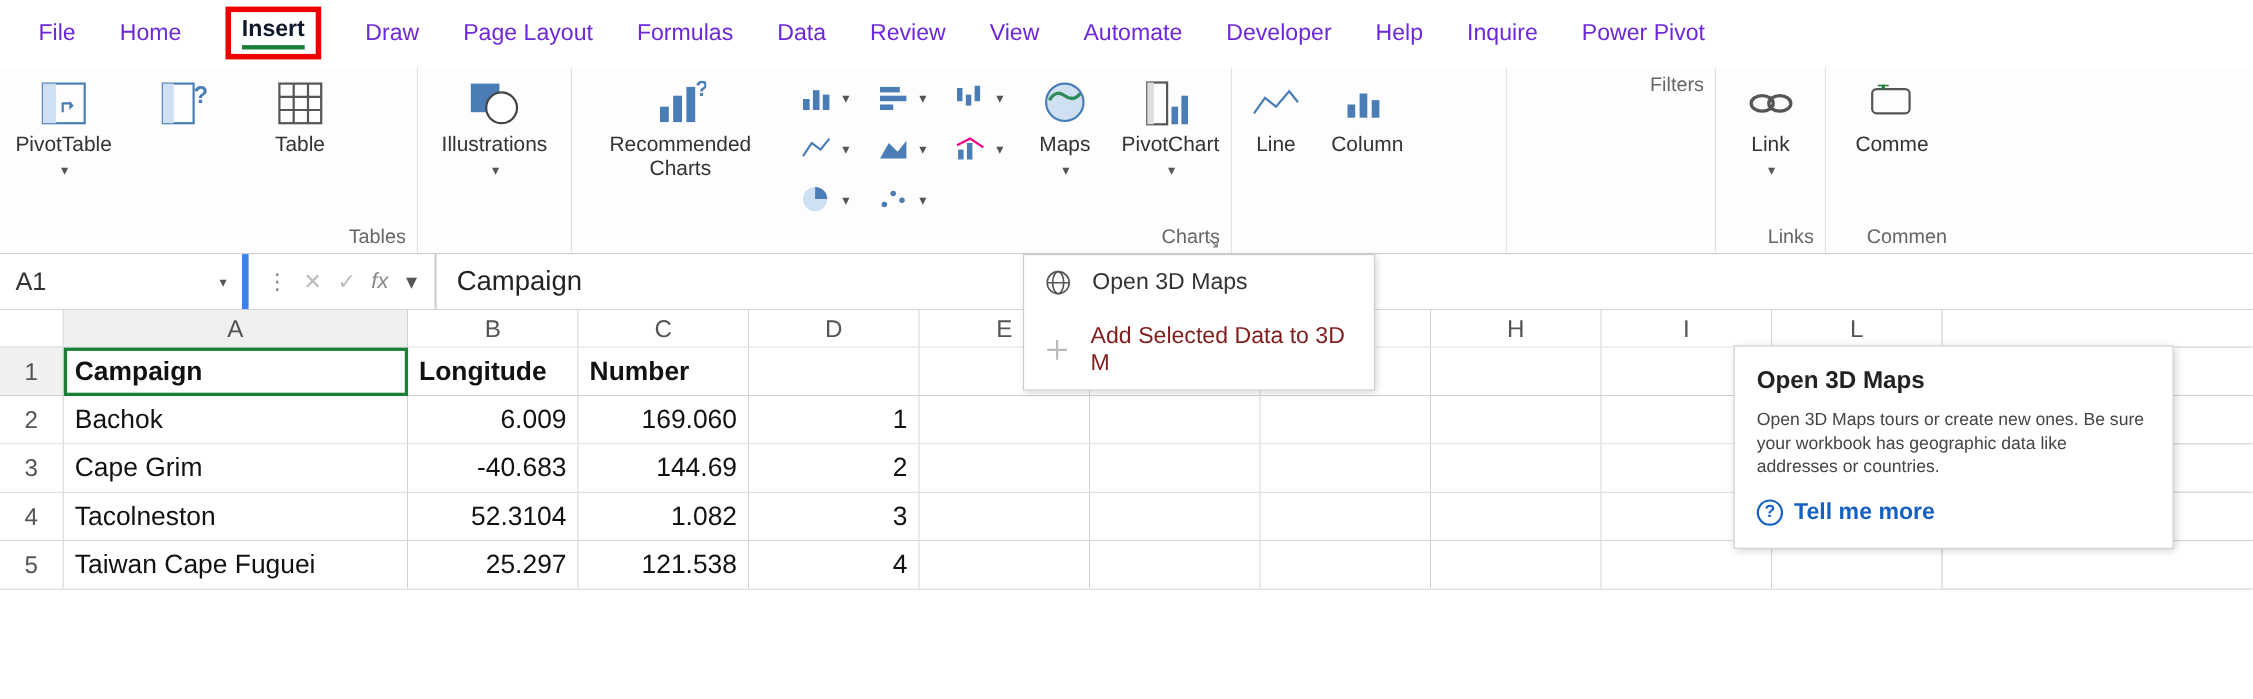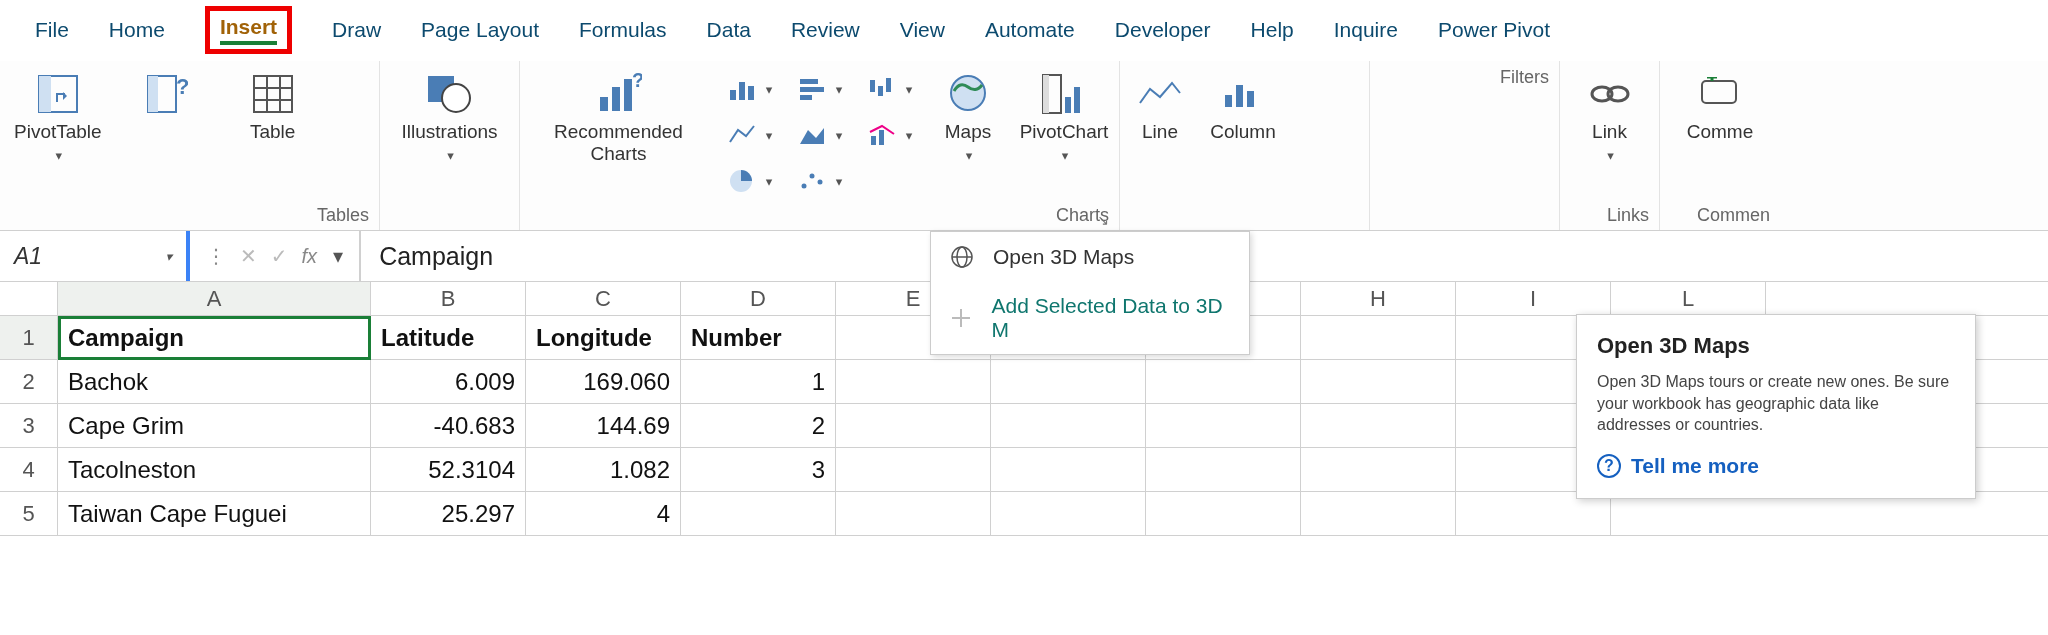--- a/index.html
+++ b/index.html
@@ -16,32 +16,32 @@
 
   
   .menubar {
     display: flex;
     align-items: center;
     gap: 40px;
     padding: 10px 35px;
     height: 60px;
   }
   .menubar .menu-item {
-    color: #0c4a6e;
+    color: #6d28d9;
     cursor: pointer;
   }
   .menubar .highlight-box {
     border: 5px solid #e00;
     padding: 0 10px;
     height: 48px;
     display: flex; align-items:center;
     position: relative;
   }
   .menubar .highlight-box span {
-    color: #a16207;
+    color: #0f172a;
     font-weight: 600;
     border-bottom: 4px solid #1a7f37;
     padding-bottom: 2px;
   }
 
   
   .ribbon {
     display: flex;
     border-top: 1px solid #fff;
     height: 170px;
@@ -114,21 +114,21 @@
     border: 1px solid #ccc;
     box-shadow: 2px 2px 6px rgba(0,0,0,0.15);
     z-index: 10;
   }
   .dropdown .dd-item {
     display:flex;align-items:center;gap:18px;
     padding: 12px 18px;
     font-size: 21px;
     color:#333;
   }
-  .dropdown .dd-item.disabled { color:#0f766e; }
+  .dropdown .dd-item.disabled { color:#7f1d1d; }
   .dd-icon { width:26px;height:26px;display:flex;align-items:center;justify-content:center;}
 
   
   .tooltip {
     position:absolute;
     top: 314px;
     left: 1576px;
     width: 400px;
     background:#fff;
     border:1px solid #ccc;
@@ -143,27 +143,26 @@
 
   
   .fbar {
     display:flex;align-items:center;
     border-top:1px solid #d0d0d0;
     border-bottom:1px solid #d0d0d0;
     height: 52px;
     background:#fff;
   }
   .name-box {
-    width: 190px;
+    width: 226px;
     padding: 0 14px;
-    border-right:4px solid #3b82f6;
+    border-right:6px solid #3b82f6;
     display:flex;align-items:center;justify-content:space-between;
     height:100%;
     font-size:23px;
-    font-style:italic;
   }
   .fbtns { display:flex;align-items:center;gap:14px;padding:0 16px;color:#888;border-right:2px solid #d0d0d0;height:100%;}
   .fbtns span { font-size:20px;}
   .finput { flex:1;padding:0 18px;font-size:25px;color:#222; }
 
   
   .grid { position:relative; }
   .col-headers {
     display:flex;
     border-bottom:1px solid #d0d0d0;
@@ -502,21 +501,20 @@
     <div class="col-hdr wG">G</div>
     <div class="col-hdr wH">H</div>
     <div class="col-hdr wI">I</div>
     <div class="col-hdr wL">L</div>
   </div>
 
   <div id="rows">
       <div class="row">
         <div class="row-hdr sel">1</div>
         <div class="cell wA bold">Campaign</div>
-        <div class="cell wB bold">Latitude</div>
         <div class="cell wC bold">Longitude</div>
         <div class="cell wD bold">Number</div>
         <div class="cell wE bold"></div>
         <div class="cell wF bold"></div>
         <div class="cell wG bold"></div>
         <div class="cell wH bold"></div>
         <div class="cell wI bold"></div>
         <div class="cell wL bold"></div>
       </div>
       <div class="row">
@@ -555,20 +553,21 @@
         <div class="cell wF"></div>
         <div class="cell wG"></div>
         <div class="cell wH"></div>
         <div class="cell wI"></div>
         <div class="cell wL"></div>
       </div>
       <div class="row">
         <div class="row-hdr">5</div>
         <div class="cell wA">Taiwan Cape Fuguei</div>
         <div class="cell wB num">25.297</div>
+        <div class="cell wC num">121.538</div>
         <div class="cell wD num">4</div>
         <div class="cell wE"></div>
         <div class="cell wF"></div>
         <div class="cell wG"></div>
         <div class="cell wH"></div>
         <div class="cell wI"></div>
         <div class="cell wL"></div>
       </div>
     </div>
 

